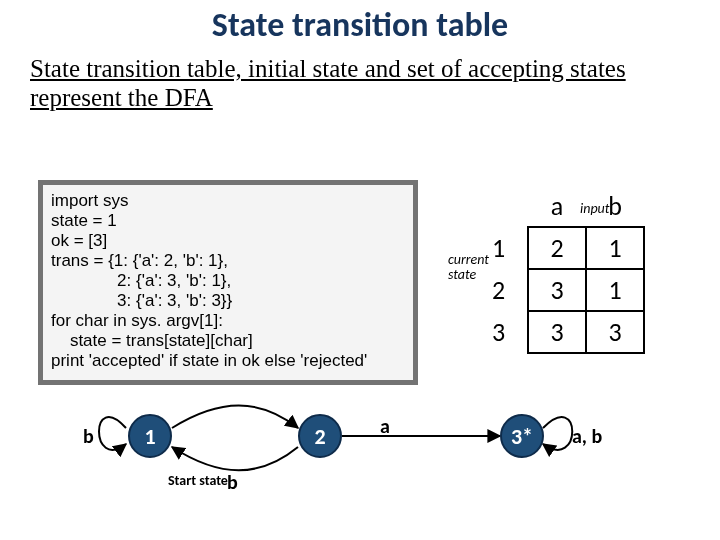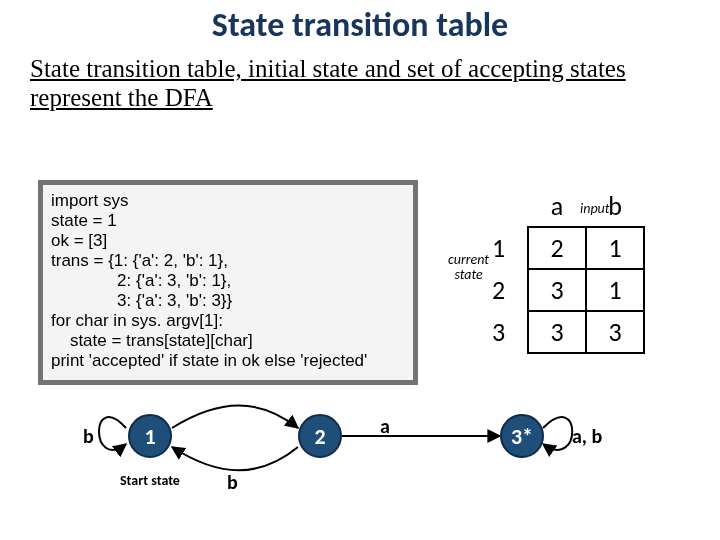--- a/index.html
+++ b/index.html
@@ -66,21 +66,21 @@
     font-size: 14px;
     font-style: italic;
     margin-top: 17px;
   }
   .state-label {
     position: absolute;
     left: 448px;
     top: 252px;
     font-size: 14px;
     font-style: italic;
-    text-align: center;
+    text-align: left;
     line-height: 1.1;
   }
   .diagram {
     position: absolute;
     left: 30px;
     top: 400px;
     width: 660px;
     height: 130px;
   }
   .node {
@@ -94,20 +94,21 @@
     align-items: center;
     justify-content: center;
     font-size: 22px;
     font-weight: 700;
     border: 2px solid #0e2b4a;
   }
   .caption {
     position: absolute;
     font-size: 14px;
     font-weight: 700;
+    margin-left: 48px;
   }
   .elabel {
     position: absolute;
     font-size: 20px;
     font-weight: 700;
   }
   svg.edges {
     position: absolute;
     left: 0; top: 0;
     width: 660px;

